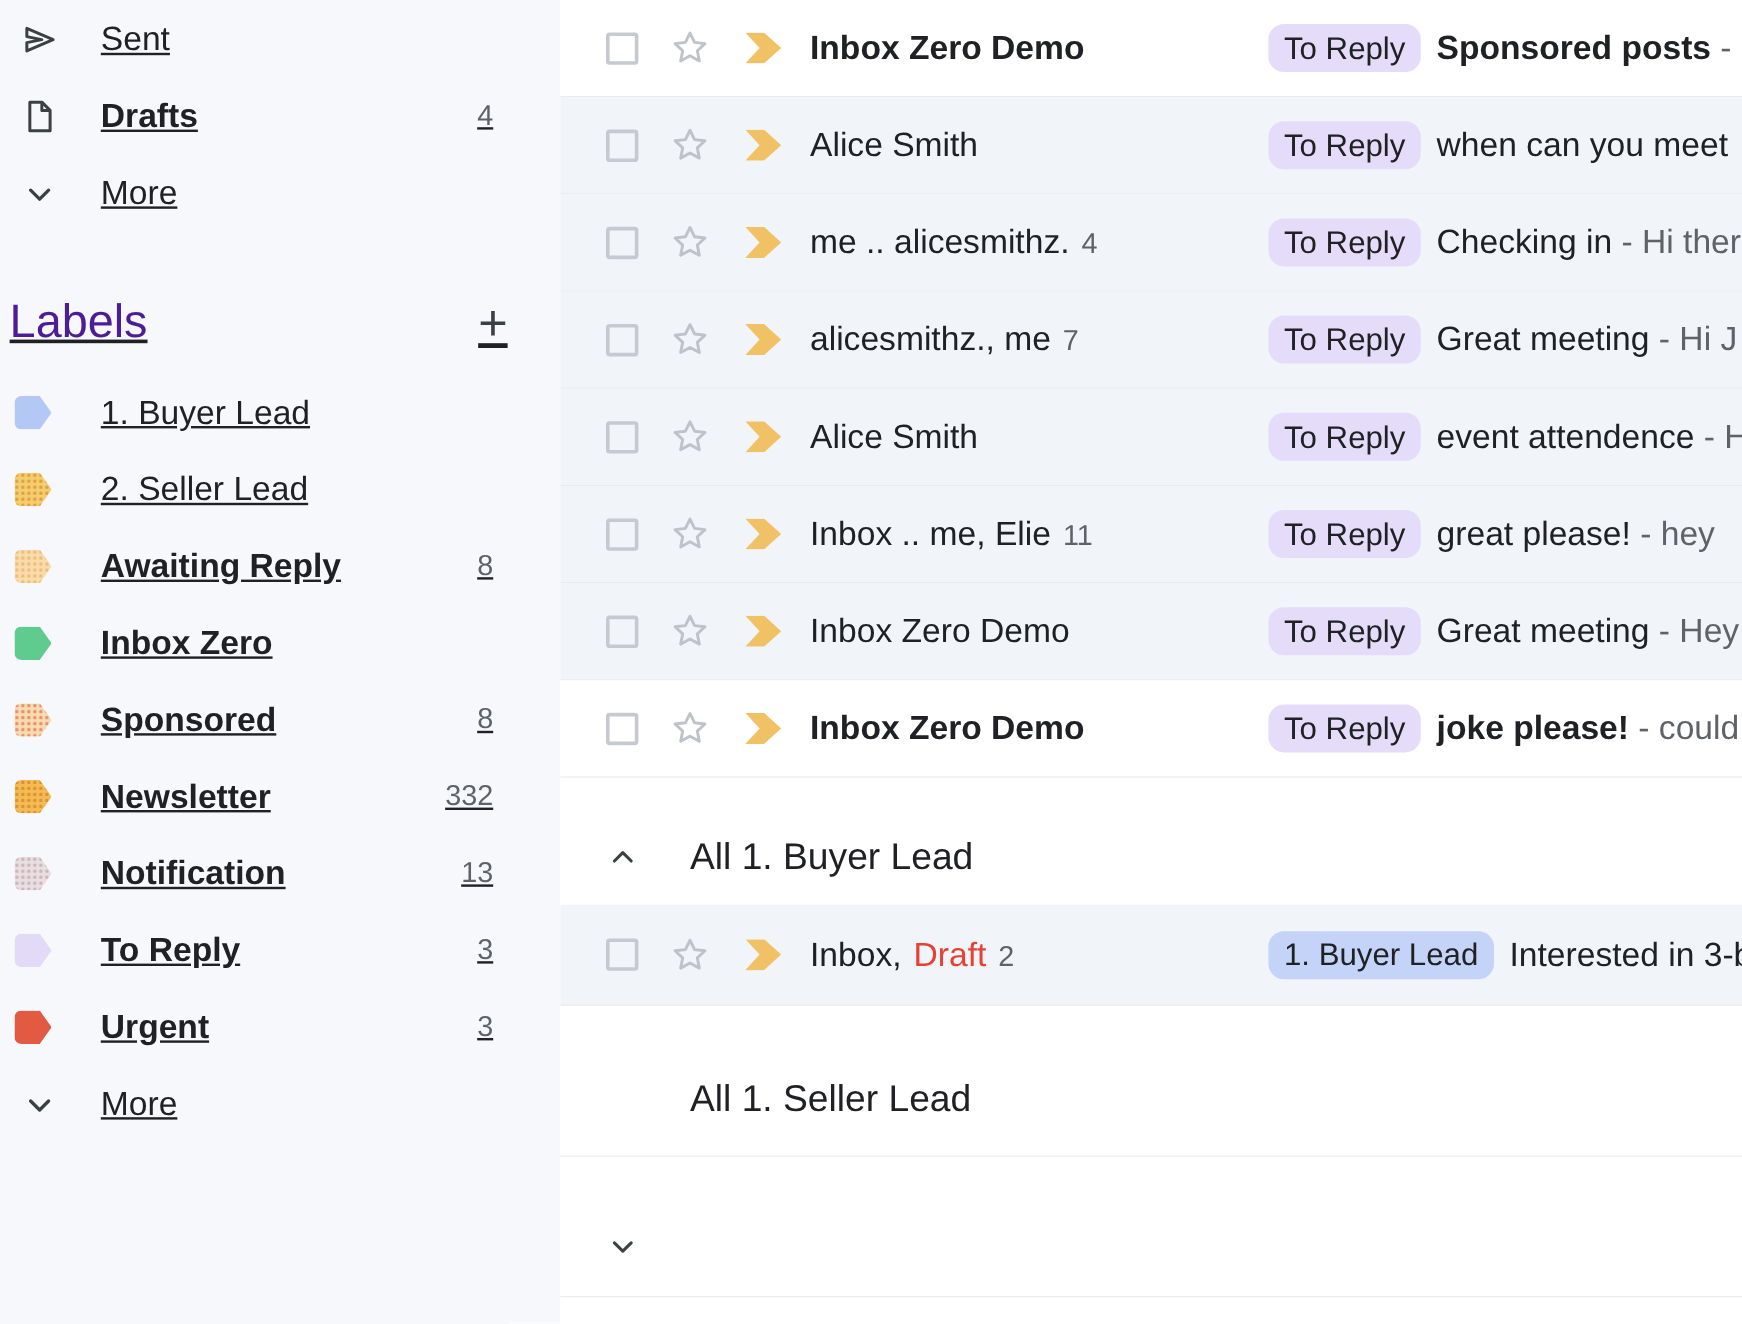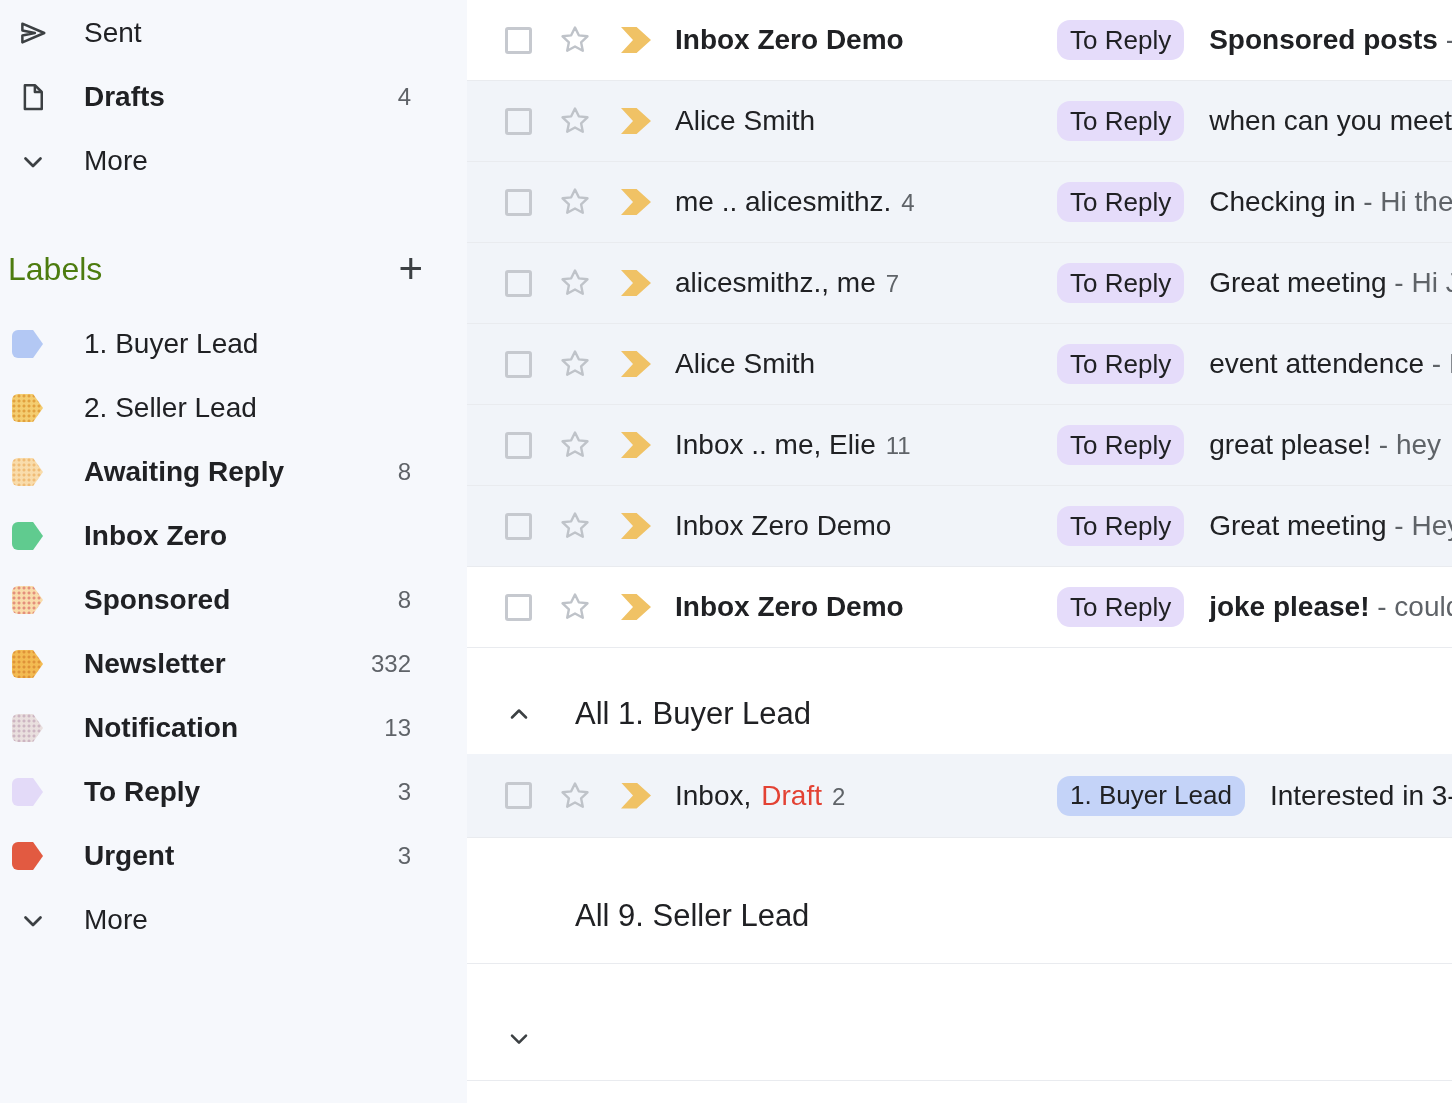--- a/index.html
+++ b/index.html
@@ -4,28 +4,28 @@
 <style>
   html,body{margin:0;padding:0;}
   body{
     width:1452px;height:1103px;overflow:hidden;background:#ffffff;
     font-family:"Liberation Sans", sans-serif;color:#202124;
     -webkit-font-smoothing:antialiased;
   }
   .app{display:flex;width:1452px;height:1103px;}
 
   
-  .sidebar{width:467px;flex-shrink:0;background:#f6f8fc;padding-top:1px;box-sizing:border-box;}
+  .sidebar{width:467px;flex-shrink:0;background:#f6f8fc;padding-top:1px;box-sizing:border-box;text-decoration:underline;}
   .nav-item{height:64px;display:flex;align-items:center;padding-left:16px;cursor:pointer;}
   .nav-icon{width:34px;height:34px;display:flex;align-items:center;justify-content:center;margin-right:34px;flex-shrink:0;}
   .nav-label{font-size:28px;color:#202124;}
   .bold{font-weight:700;}
   .count{margin-left:auto;margin-right:56px;font-size:24px;color:#5f6368;}
   .labels-header{margin-top:44px;height:64px;display:flex;align-items:center;justify-content:space-between;padding:0 44px 0 8px;}
-  .labels-title{font-size:32px;color:#4d7c0f;}
+  .labels-title{font-size:39px;color:#4c1d95;}
   .plus{font-size:42px;font-weight:300;color:#3c4043;line-height:1;cursor:pointer;}
   .label-list{margin-top:11px;}
   .label-item{height:64px;display:flex;align-items:center;padding-left:12px;cursor:pointer;}
   .tag{width:31px;height:28px;flex-shrink:0;margin-right:41px;border-radius:6px;
        clip-path:polygon(0 0,68% 0,100% 50%,68% 100%,0 100%);}
   .label-name{font-size:28px;color:#202124;}
 
   
   .list{flex:1;min-width:0;background:#ffffff;}
   .row{height:80px;display:flex;align-items:center;border-bottom:1px solid #e9ebef;
@@ -35,21 +35,21 @@
       box-sizing:border-box;flex-shrink:0;cursor:pointer;background:transparent;}
   .star{margin-left:26px;flex-shrink:0;display:flex;cursor:pointer;}
   .imp{width:30px;height:26px;margin-left:29px;flex-shrink:0;background:#f0c265;
        clip-path:polygon(0 0,52% 0,100% 50%,52% 100%,0 100%,40% 50%);}
   .sender{margin-left:24px;width:382px;flex-shrink:0;font-size:28px;overflow:hidden;
           display:flex;align-items:baseline;gap:10px;}
   .unread .f-sender{font-weight:700;}
   .f-thread_count{font-size:24px;color:#5f6368;}
   .badge{height:40px;border-radius:13px;padding:0 13px;display:inline-flex;align-items:center;
          font-size:26px;color:#202124;flex-shrink:0;}
-  .subjwrap{margin-left:25px;font-size:28px;overflow:hidden;flex:1;display:flex;align-items:baseline;}
+  .subjwrap{margin-left:13px;font-size:28px;overflow:hidden;flex:1;display:flex;align-items:baseline;}
   .f-subject{color:#202124;}
   .unread .f-subject{font-weight:700;}
   .f-separator,.f-snippet{color:#5f6368;white-space:pre;}
   .draft-red{color:#e34234;}
 
   
   .section-head{height:80px;display:flex;align-items:center;cursor:pointer;}
   .sec-chevron{width:28px;height:28px;margin-left:38px;display:flex;align-items:center;justify-content:center;flex-shrink:0;}
   .sec-chevron.hidden{visibility:hidden;}
   .sec-title{margin-left:42px;font-size:31px;font-weight:500;color:#202124;}
@@ -355,21 +355,21 @@
       <div class="subjwrap">
         <span class="f-subject">Interested in 3-b</span>
       </div>
     </div>
 
     <div class="sect-block sect-seller">
       <div class="section-head">
         <span class="sec-chevron hidden">
           <svg width="28" height="28" viewBox="0 0 24 24"></svg>
         </span>
-        <span class="sec-title">All 9. Seller Lead</span>
+        <span class="sec-title">All 1. Seller Lead</span>
       </div>
     </div>
 
     <div class="sect-block sect-else">
       <div class="section-head">
         <span class="sec-chevron">
           <svg width="28" height="28" viewBox="0 0 24 24">
               <polyline points="6 10 12 16 18 10" fill="none" stroke="#3c4043" stroke-width="2.2" stroke-linecap="round" stroke-linejoin="round"></polyline>
             </svg>
         </span>

